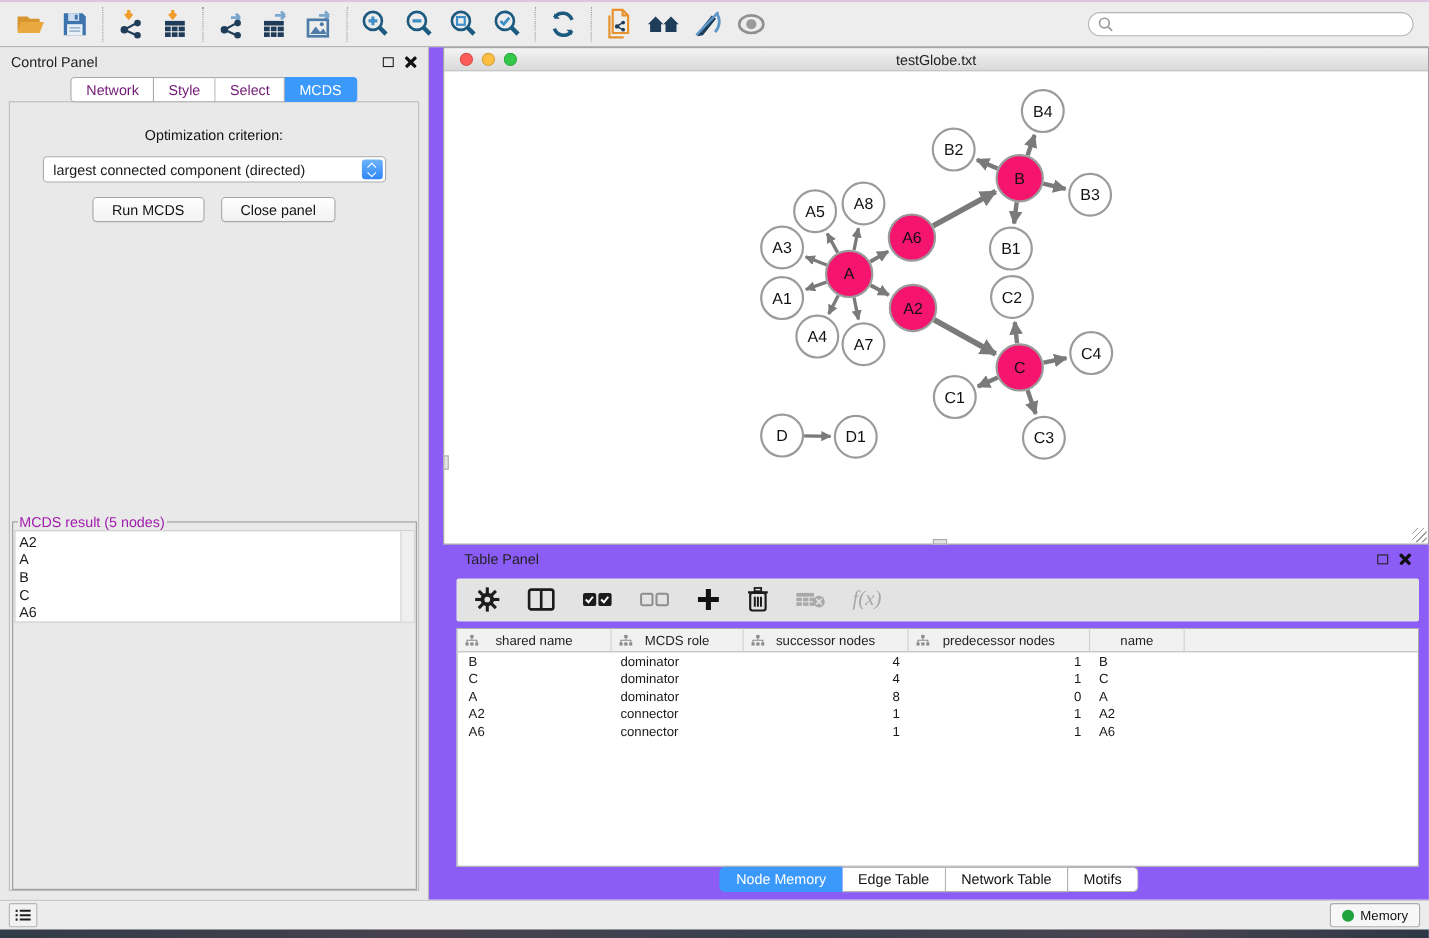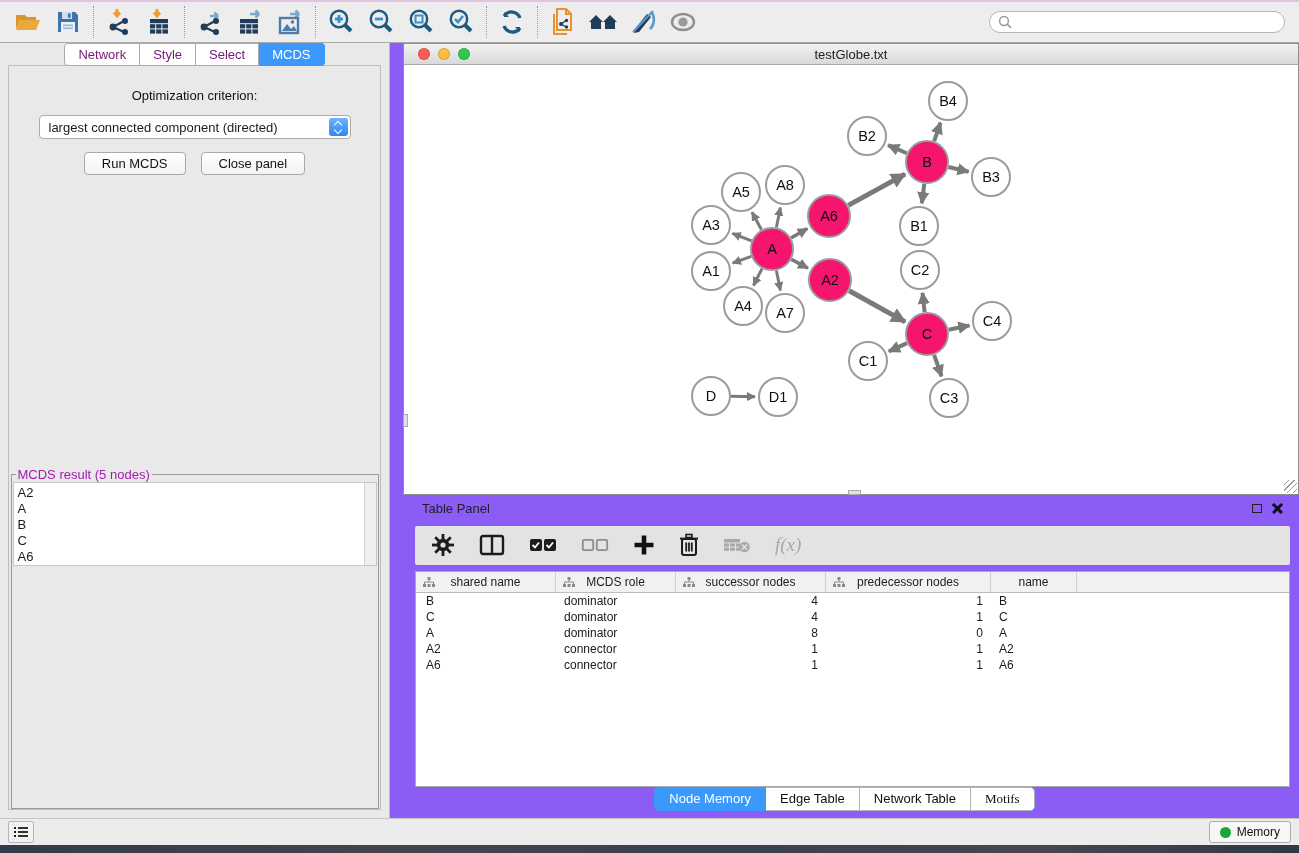--- a/index.html
+++ b/index.html
@@ -97,21 +97,21 @@
   .th .treeic { position:absolute; left:7px; }
   .trow { display:flex; height:16px; align-items:center; font-size:12px; }
   .td { padding:0 8px; white-space:nowrap; overflow:hidden; }
   .td.num { text-align:right; }
   .c0{width:140px}.c1{width:120px}.c2{width:150px}.c3{width:165px}.c4{width:86px}
   .trow .c0{padding-left:10px}
 
   .tp-tabs { display:flex; justify-content:center; margin-top:auto; margin-bottom:7px; }
   .tp-tab { padding:3px 14px; font-size:13px; background:#fff; border:1px solid #b3b3b3; border-left:none; color:#111; }
   .tp-tab:first-child { border-left:1px solid #b3b3b3; border-radius:5px 0 0 5px; }
-  .tp-tab:last-child { border-radius:0 5px 5px 0;font-family:Liberation Serif, serif; }
+  .tp-tab:last-child { border-radius:0 5px 5px 0; }
   .tp-tab.active { background:#3b99fc; border-color:#3b99fc; color:#fff; }
 
   
   .statusbar { height:27px; background:#ececec; border-top:1px solid #c6c6c6; display:flex; align-items:center; padding:0 8px; }
   .list-btn { width:26px; height:22px; border:1px solid #b5b5b5; border-radius:2px; background:#f2f2f2;
               display:flex; align-items:center; justify-content:center; }
   .memory-btn { margin-left:auto; height:22px; border:1px solid #adadad; border-radius:3px; background:#f7f7f7;
                 display:flex; align-items:center; gap:6px; padding:0 10px; font-size:12px; color:#111; }
   .mem-dot { width:11px; height:11px; border-radius:50%; background:#1fa23c; }
   .desktop-strip { height:8px; background:linear-gradient(90deg,#323b49,#47424e 30%,#39414f 55%,#4a4450 80%,#2f3846); }
@@ -280,20 +280,27 @@
           <circle cx="6" cy="6" r="4.4" fill="none" stroke="#9a9a9a" stroke-width="1.5"></circle>
           <line x1="9.4" y1="9.4" x2="13" y2="13" stroke="#9a9a9a" stroke-width="1.6"></line>
         </svg>
       <input type="text" value="" style="">
     </div>
   </div>
 
   <div class="main">
 
     <div class="control-panel">
+      <div class="panel-title-row">
+        <span class="panel-title">Control Panel</span>
+        <span class="panel-win-icons">
+          <span class="float-ico"></span>
+          <span class="close-ico"></span>
+        </span>
+      </div>
       <div class="cp-tabs">
         <div class="cp-tab">Network</div>
         <div class="cp-tab">Style</div>
         <div class="cp-tab">Select</div>
         <div class="cp-tab active">MCDS</div>
       </div>
       <div class="cp-body">
         <div class="opt-label">Optimization criterion:</div>
         <div class="dropdown">
           <span>largest connected component (directed)</span>

